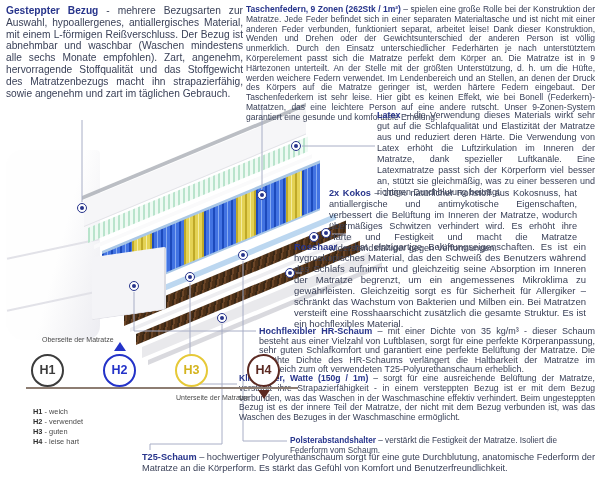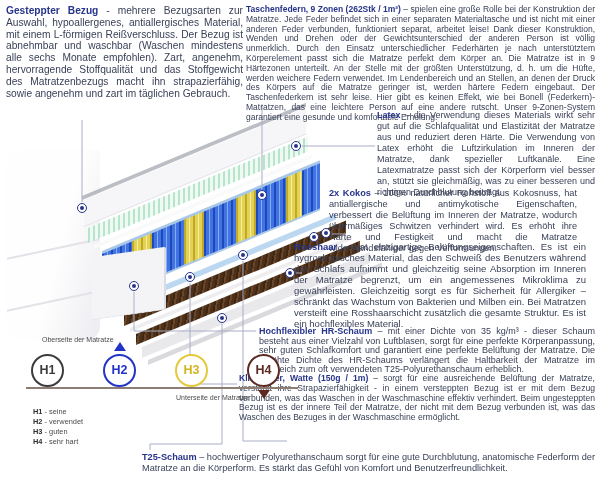--- a/index.html
+++ b/index.html
@@ -153,37 +153,40 @@
   </div>
 
   <div class="para" style="left:259px;top:327px;width:336px;font-size:9px;line-height:9.6px;">
     <b>Hochflexibler HR-Schaum</b><span> – </span><span>mit einer Dichte von 35 kg/m³ - dieser Schaum besteht aus einer Vielzahl von Luftblasen, sorgt für eine perfekte Körperanpassung, sehr guten Schlafkomfort und garantiert eine perfekte Belüftung der Matratze. Die erhöhte Dichte des HR-Schaums verlängert die Haltbarkeit der Matratze im Vergleich zum oft verwendeten T25-Polyurethanschaum erheblich.</span>
   </div>
 
   <div class="para" style="left:239px;top:374px;width:356px;font-size:8.6px;line-height:9.8px;">
     <b>Klimafaser, Watte (150g / 1m)</b><span> – </span><span>sorgt für eine ausreichende Belüftung der Matratze, verstärkt ihre Strapazierfähigkeit - in einem versteppten Bezug ist er mit dem Bezug verbunden, was das Waschen in der Waschmaschine effektiv verhindert. Beim ungesteppten Bezug ist es der innere Teil der Matratze, der nicht mit dem Bezug verbunden ist, was das Waschen des Bezuges in der Waschmaschine ermöglicht.</span>
   </div>
 
+  <div class="para" style="left:290px;top:436px;width:305px;font-size:8.2px;line-height:10px;text-align:left;">
+    <b>Polsterabstandshalter</b><span> – </span><span>verstärkt die Festigkeit der Matratze. Isoliert die Federform vom Schaum.</span>
+  </div>
 
   <div class="para" style="left:142px;top:452px;width:453px;font-size:9.2px;line-height:10.5px;">
     <b>T25-Schaum</b><span> – </span><span>hochwertiger Polyurethanschaum sorgt für eine gute Durchblutung, anatomische Federform der Matratze an die Körperform. Es stärkt das Gefühl von Komfort und Benutzerfreundlichkeit.</span>
   </div>
 
   <div>
     <div class="cap" style="left:42px;top:336px;">Oberseite der Matratze</div>
     <div style="position:absolute;left:114px;top:342px;width:0;height:0;border-left:6px solid transparent;border-right:6px solid transparent;border-bottom:9px solid #2433c8;"></div>
     <div class="badge" style="left:31px;top:354px;border:2.5px solid #3c3c3c;color:#3c3c3c;">H1</div>
     <div class="badge" style="left:103px;top:354px;border:2.5px solid #2433c8;color:#2433c8;">H2</div>
     <div class="badge" style="left:175px;top:354px;border:2.5px solid #e6c938;color:#d4b41e;">H3</div>
     <div class="badge" style="left:247px;top:354px;border:2.5px solid #5c2a22;color:#5c2a22;">H4</div>
     <div style="position:absolute;left:26px;top:387px;width:272px;height:2px;background:#8d7d72;"></div>
     <div style="position:absolute;left:258px;top:390px;width:0;height:0;border-left:6px solid transparent;border-right:6px solid transparent;border-top:9px solid #5c2a22;"></div>
     <div class="cap" style="left:176px;top:394px;">Unterseite der Matratze</div>
   </div>
 
   <div style="position:absolute;left:33px;top:407px;">
-    <div class="leg"><b>H1</b><span> - </span><span>seine</span></div>
+    <div class="leg"><b>H1</b><span> - </span><span>weich</span></div>
     <div class="leg"><b>H2</b><span> - </span><span>verwendet</span></div>
     <div class="leg"><b>H3</b><span> - </span><span>guten</span></div>
-    <div class="leg"><b>H4</b><span> - </span><span>sehr hart</span></div>
+    <div class="leg"><b>H4</b><span> - </span><span>leise hart</span></div>
   </div>
 
 </div>
 
 </body></html>

